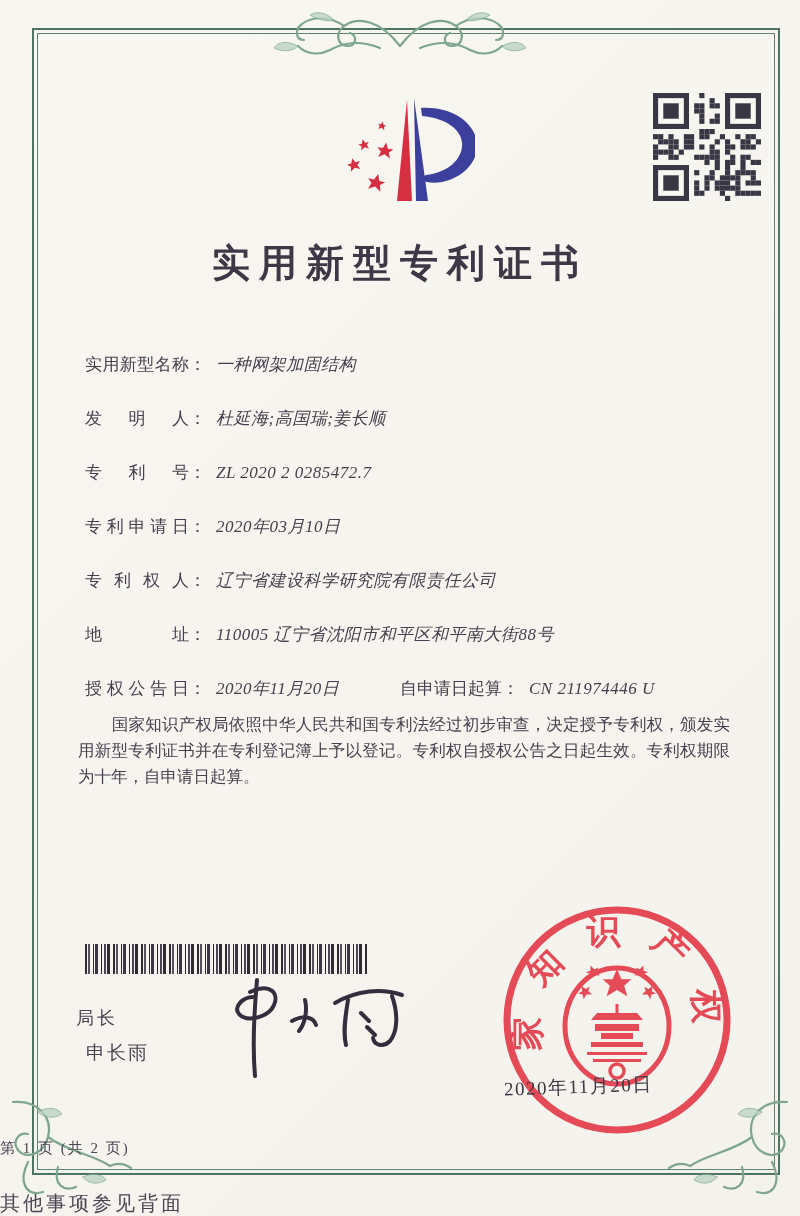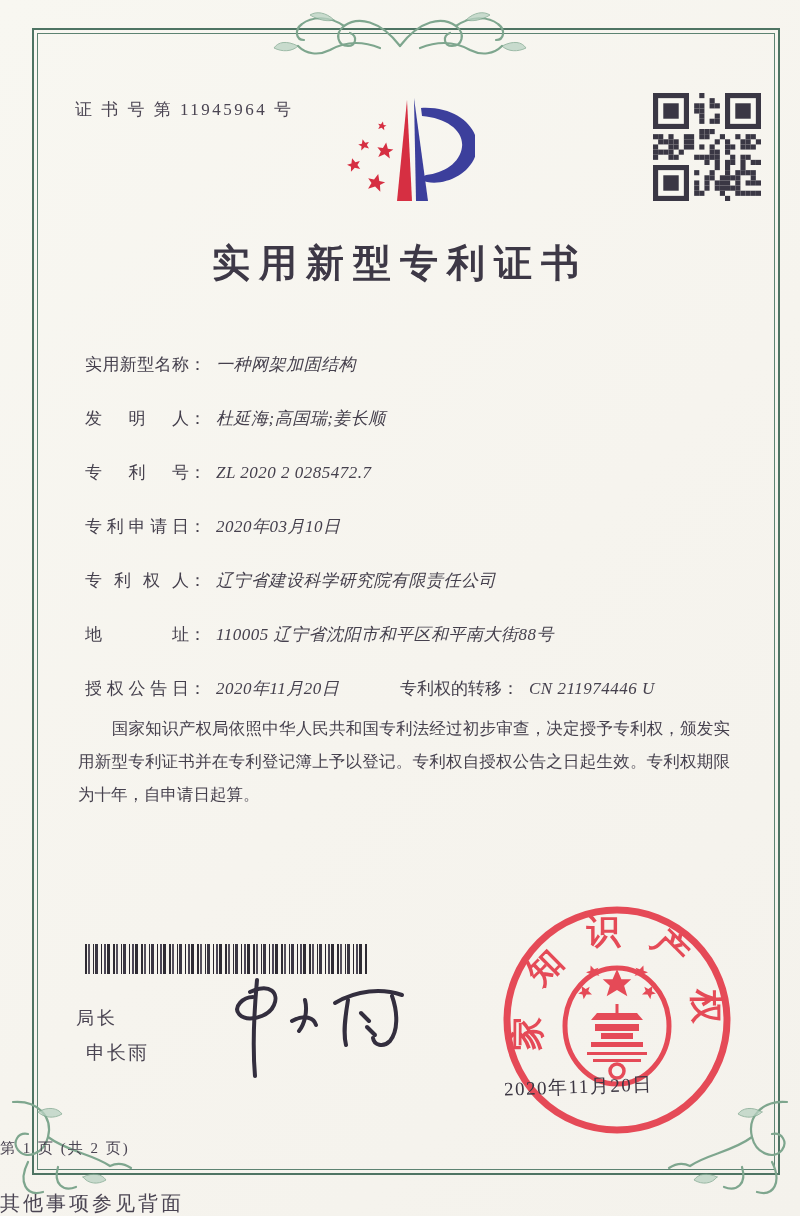--- a/index.html
+++ b/index.html
@@ -24,21 +24,21 @@
     font-size:38px;font-weight:700;letter-spacing:9px;color:#3d3846;}
   
   .fields{position:absolute;left:85px;top:352px;width:645px;font-size:17px;color:#45404d;}
   .frow{position:relative;height:54px;line-height:26px;}
   .jlabel{display:inline-flex;justify-content:space-between;width:104px;vertical-align:top;}
   .colon{margin-right:10px;}
   .fvalue{letter-spacing:.5px;font-style:italic;}
   .grant{position:absolute;left:315px;top:0;}
   
   .bodytext{position:absolute;left:78px;top:712px;width:652px;}
-  .bodytext p{margin:0;font-size:16.5px;line-height:33px;text-indent:2.05em;
+  .bodytext p{margin:0;font-size:16.5px;line-height:26px;text-indent:2.05em;
     text-align:justify;color:#46414e;}
   
   .barcode{position:absolute;left:85px;top:944px;width:283px;height:30px;
     background:repeating-linear-gradient(90deg,
       #2e2b33 0 2px,transparent 2px 3px,#55505c 3px 5px,transparent 5px 8px,
       #2e2b33 8px 9px,transparent 9px 10px,#3a3642 10px 13px,transparent 13px 16px,
       #26232b 16px 17px,transparent 17px 19px,#4a4554 19px 21px,transparent 21px 22px,
       #2e2b33 22px 25px,transparent 25px 28px);}
   .director-title{position:absolute;left:76px;top:1006px;font-size:18px;letter-spacing:3px;color:#4a4452;}
   .director-name{position:absolute;left:86px;top:1040px;font-size:19px;letter-spacing:2px;color:#4a4452;}
@@ -88,21 +88,20 @@
     <g transform="translate(140,0) scale(-1,1)">
       <path d="M15,10 C40,8 55,25 50,45 C46,62 28,68 20,58 C14,50 20,40 30,42"></path>
       <path d="M50,45 C70,60 95,62 112,74 C120,70 127,72 133,76"></path>
       <path d="M30,70 C20,90 28,105 45,100"></path>
       <path d="M60,75 C55,92 65,100 78,95"></path>
       <path class="leaf" d="M85,85 C95,80 104,82 108,88 C100,93 90,92 85,85 Z"></path>
       <path class="leaf" d="M40,20 C50,14 60,16 64,22 C56,27 46,26 40,20 Z"></path>
     </g>
   </svg>
 
-  <div class="cert-no">证 书 号 第 11945964 号</div>
 
   <svg class="logo" viewBox="0 0 140 130">
     <defs>
       <path id="star" d="M0,-10 L2.94,-3.09 L9.51,-3.09 L4.76,1.18 L6.88,8.09 L0,4 L-6.88,8.09 L-4.76,1.18 L-9.51,-3.09 L-2.94,-3.09 Z"></path>
     </defs>
     <polygon points="72,16 62,117 77,117" fill="#d62f42"></polygon>
     <polygon points="79,14 81,117 93,117" fill="#3c3f9c"></polygon>
     <path d="M86,24 C122,22 144,44 142,64 C140,88 112,102 92,98 C87,97 86,93 91,91 C109,89 125,79 127,63 C129,47 112,34 87,32 Z" fill="#3c3f9c"></path>
     <use href="#star" fill="#d62f42" transform="translate(47,42) scale(0.45) rotate(12)"></use>
     <use href="#star" fill="#d62f42" transform="translate(29,61) scale(0.58) rotate(-14)"></use>
@@ -301,21 +300,21 @@
     </div>
     <div class="frow">
       <span class="jlabel">
           <span>授</span>
           <span>权</span>
           <span>公</span>
           <span>告</span>
           <span>日</span>
         </span><span class="colon">：</span><span class="fvalue">2020年11月20日</span>
       <span class="grant">
-        <span>专利权的转移</span><span class="colon">：</span><span class="fvalue">CN 211974446 U</span>
+        <span>自申请日起算</span><span class="colon">：</span><span class="fvalue">CN 211974446 U</span>
       </span>
     </div>
   </div>
 
   <div class="bodytext">
     <p>国家知识产权局依照中华人民共和国专利法经过初步审查，决定授予专利权，颁发实用新型专利证书并在专利登记簿上予以登记。专利权自授权公告之日起生效。专利权期限为十年，自申请日起算。</p>
   </div>
 
   <div class="barcode"></div>
 

